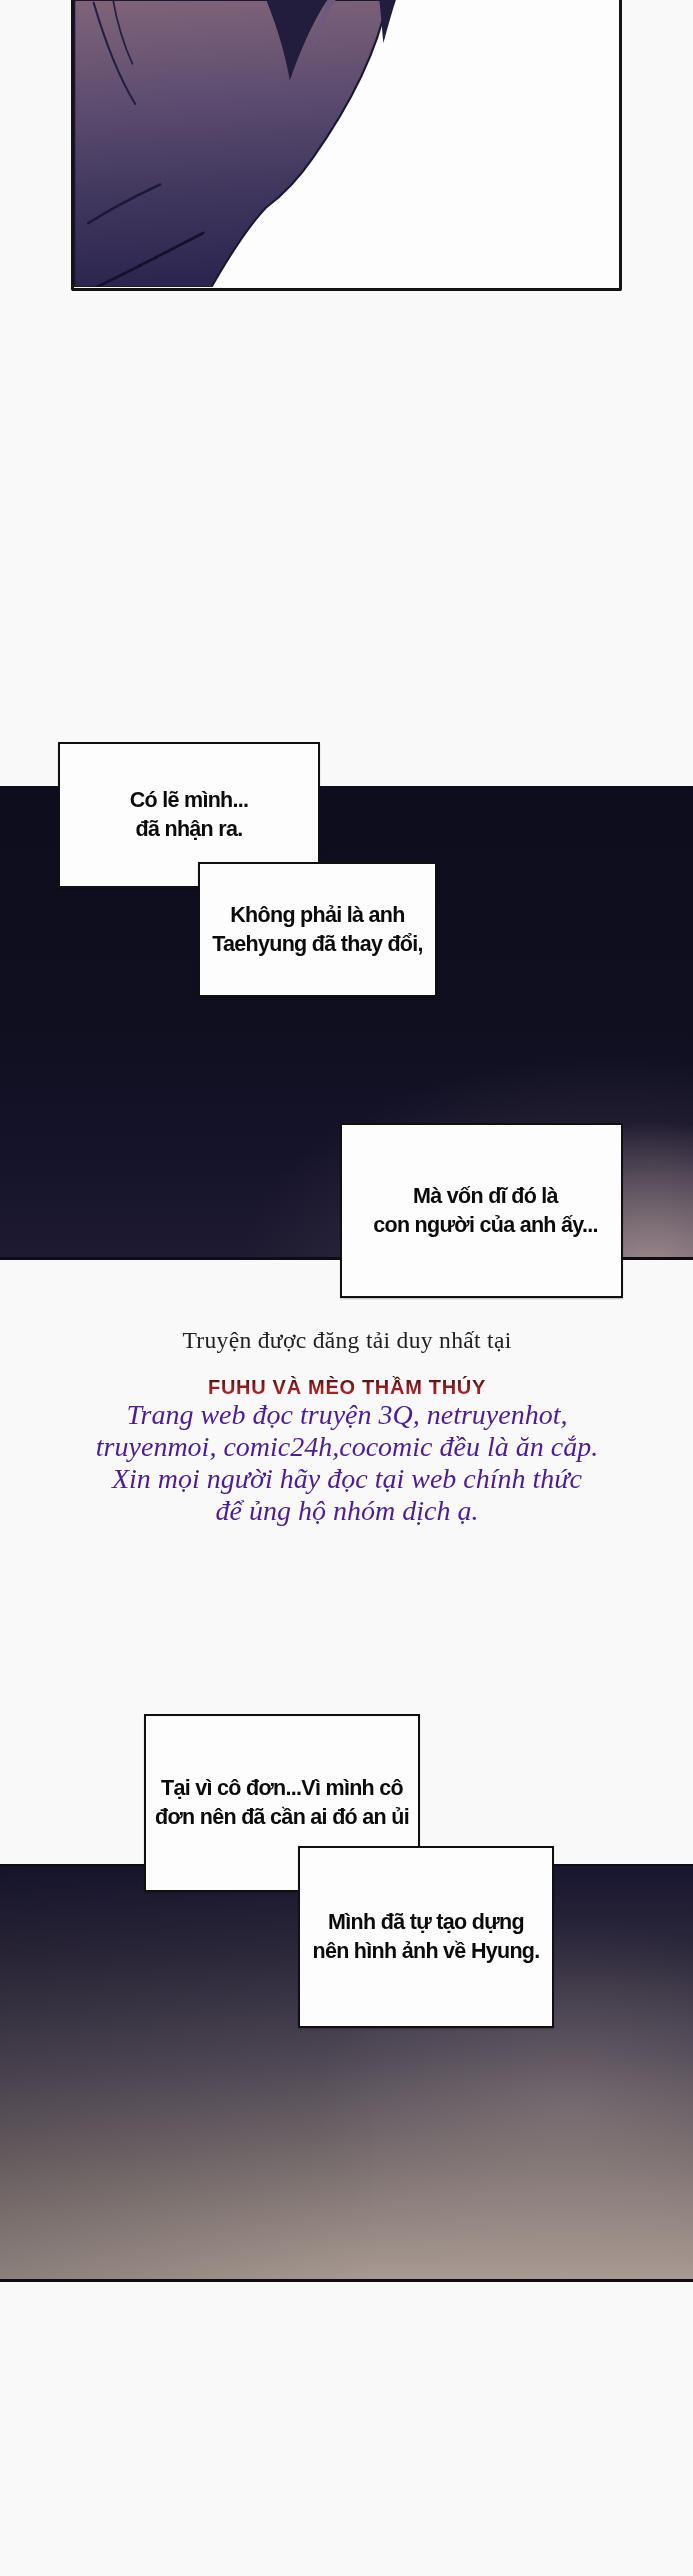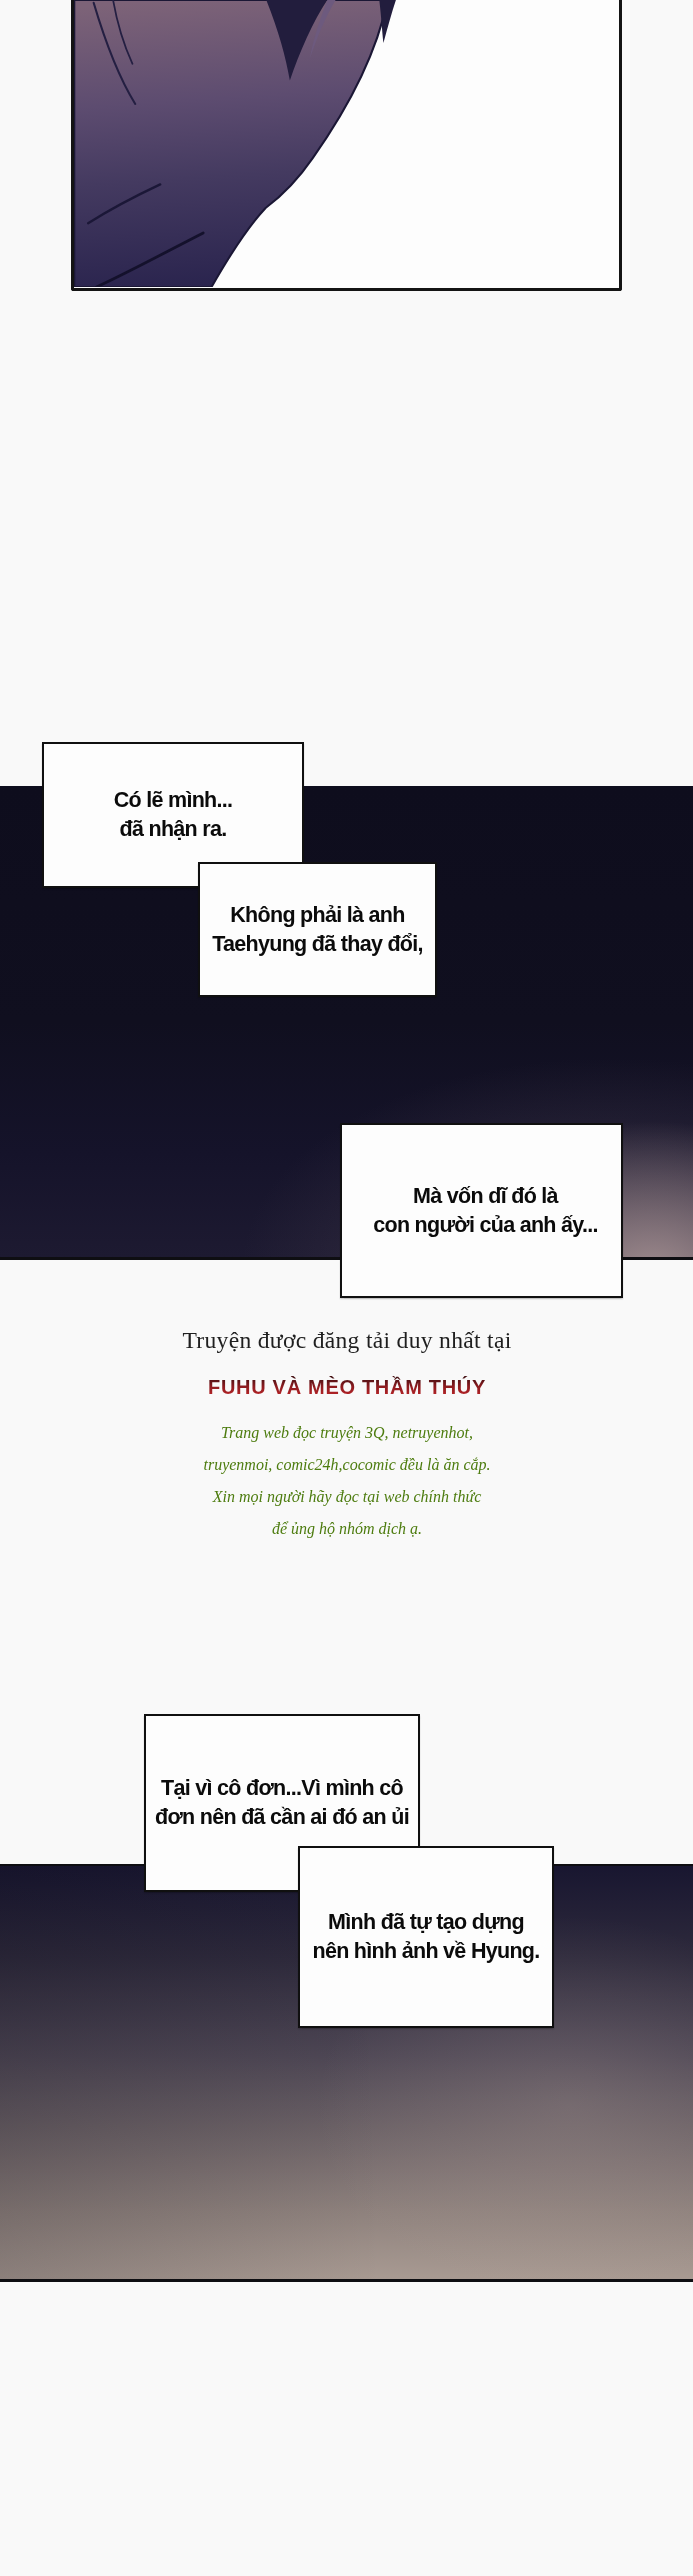--- a/index.html
+++ b/index.html
@@ -45,21 +45,21 @@
     position:absolute;box-sizing:border-box;
     background:#fdfdfd;border:2.8px solid #101010;
     display:flex;flex-direction:column;align-items:center;justify-content:center;
     z-index:3;box-shadow:0 2.1px 1.4px rgba(0,0,0,.22);
   }
   .speech .line{
     white-space:nowrap;
     font-weight:700;font-size:21.5px;line-height:29px;
     letter-spacing:-0.7px;color:#0b0b0b;text-align:center;
   }
-  .box-1{left:42px;top:742px;width:262px;height:146px;}
+  .box-1{left:58px;top:742px;width:262px;height:146px;}
   .box-2{left:198px;top:862px;width:239px;height:135px;}
   .box-3{left:340px;top:1123px;width:283px;height:175px;padding-left:8px;}
   .box-4{left:144px;top:1714px;width:276px;height:178px;}
   .box-5{left:298px;top:1846px;width:256px;height:182px;}
   .box-6{left:251px;top:2195px;width:193px;height:125px;}
 
   
   .credits{position:absolute;left:0;top:1327px;width:694px;text-align:center;z-index:2;}
   .credits-intro{
     font-family:"Liberation Serif","DejaVu Serif",serif;
@@ -68,23 +68,22 @@
   .credits-brand{
     margin-top:22px;
     font-size:20px;font-weight:700;letter-spacing:0.7px;
     color:#9e2023;
     background:linear-gradient(to bottom,#451013 8%,#8c1b1f 45%,#c22629 95%);
     -webkit-background-clip:text;background-clip:text;
     -webkit-text-fill-color:transparent;
     display:inline-block;width:100%;
   }
   .credits-note{
-    margin-top:18px;
     font-family:"Liberation Serif","DejaVu Serif",serif;
-    font-style:italic;font-size:16px;line-height:32px;color:#4d7c0f;
+    font-style:italic;font-size:28px;line-height:32px;color:#4c1d95;
   }
 </style>
 </head>
 <body>
 
 <div class="page">
 
   <div class="top-panel">
     <svg width="544" height="287" viewBox="0 0 784 414">
       <defs>

